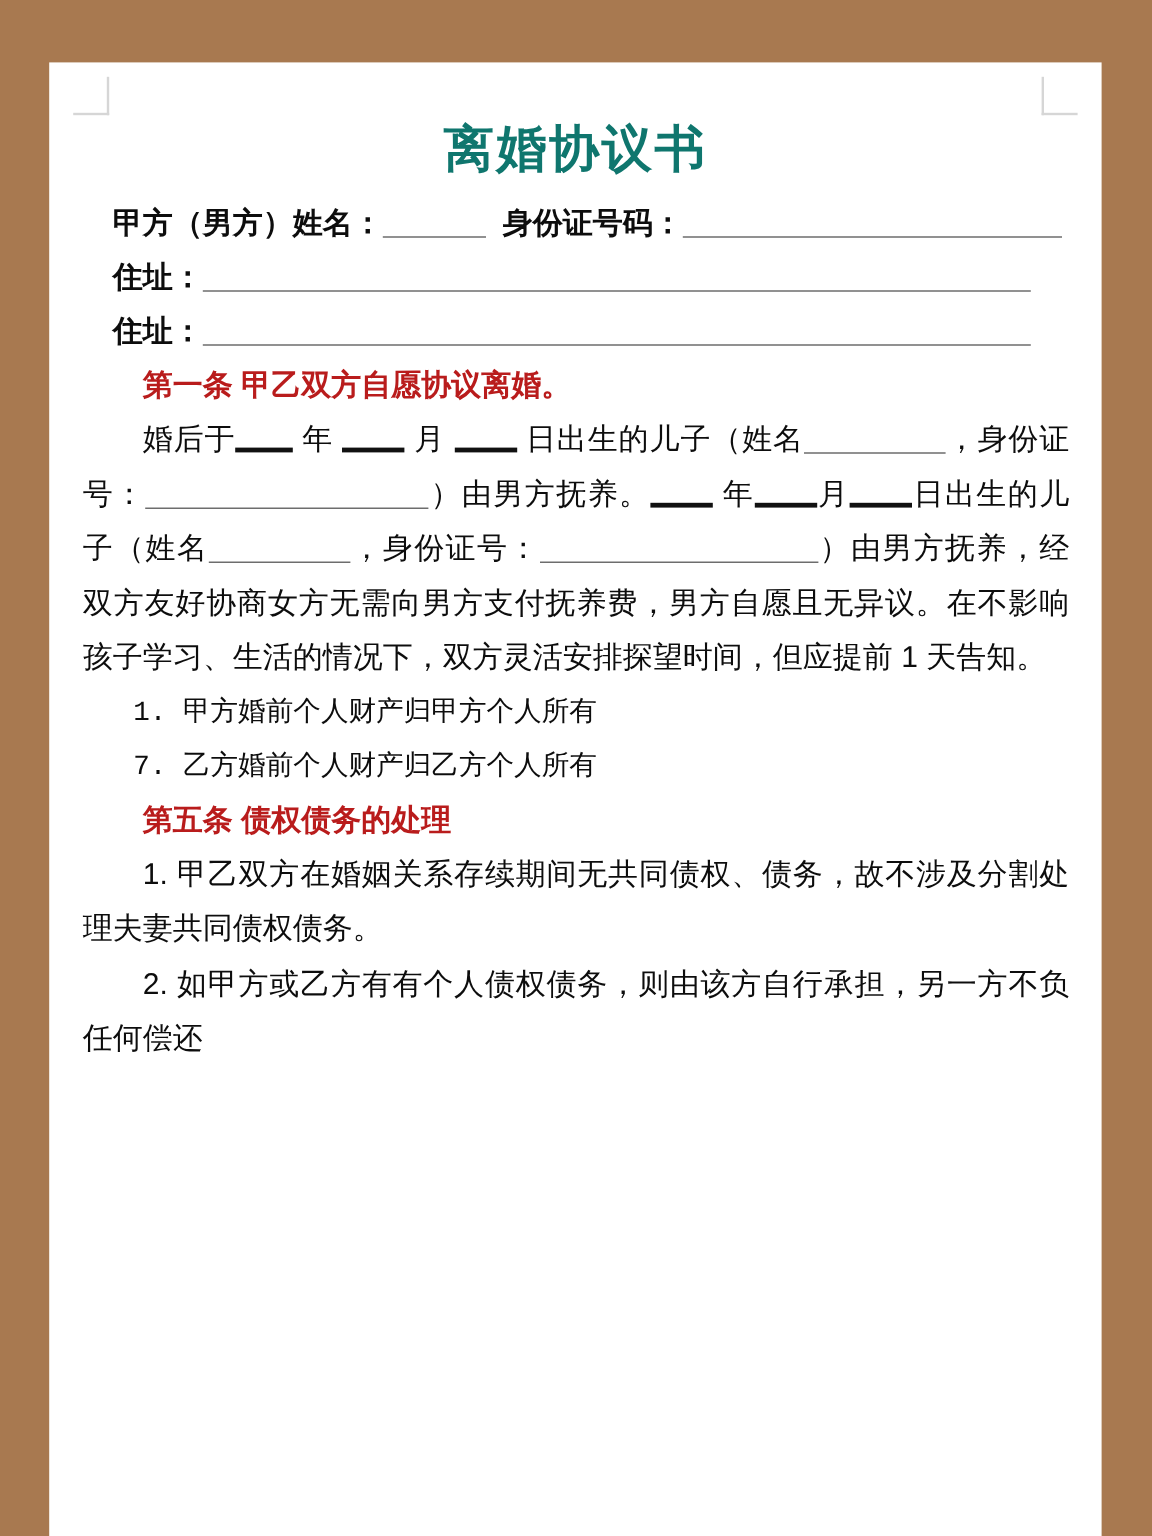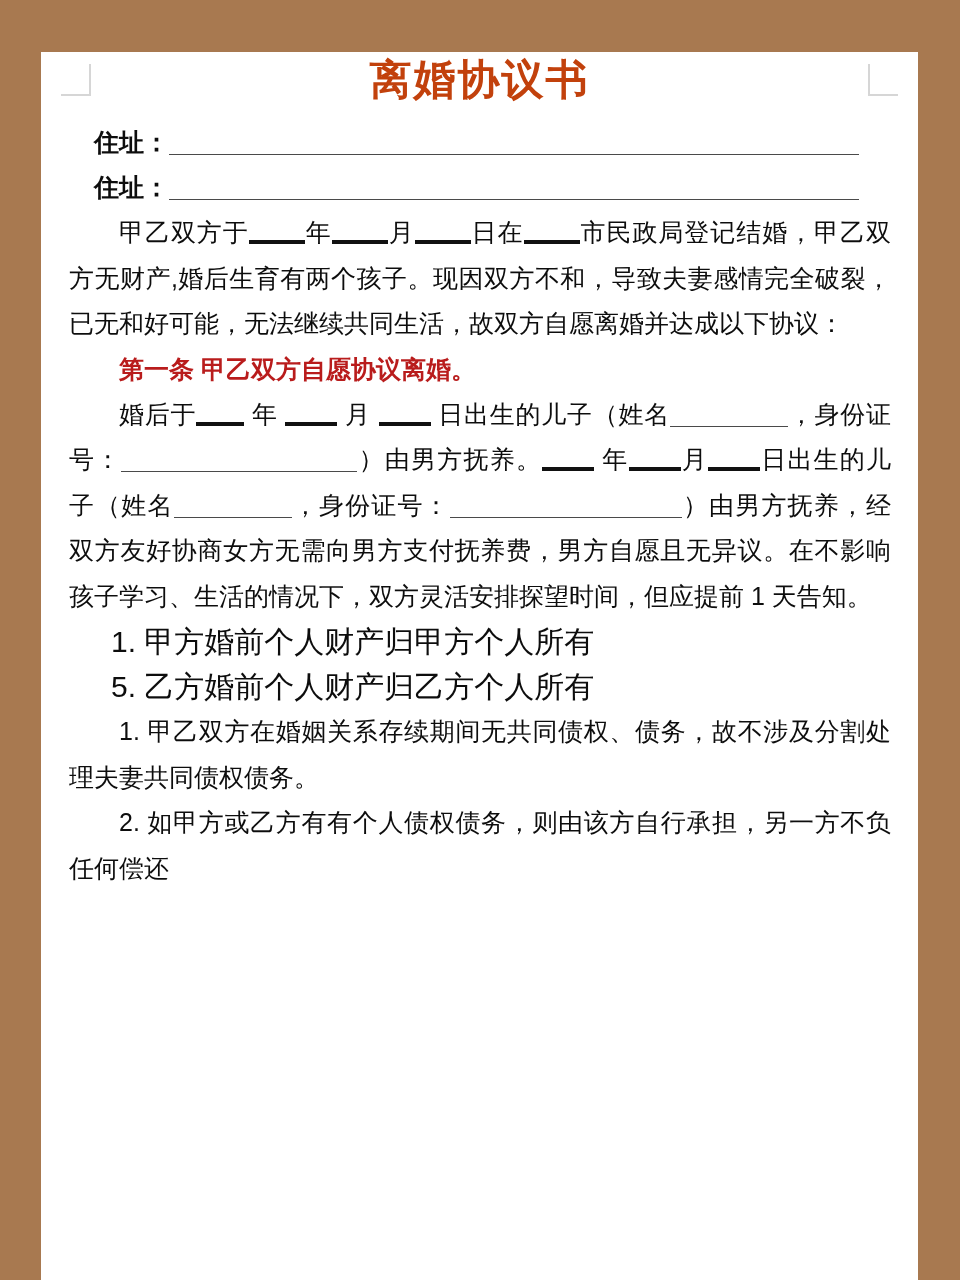--- a/index.html
+++ b/index.html
@@ -42,22 +42,23 @@
     top: 0;
     width: 877px;
     padding: 0;
   }
 
   .doc-title {
     text-align: center;
     font-size: 42px;
     font-weight: bold;
     letter-spacing: 2px;
-    color: #c2410c;
+    color: #0f766e;
     margin: 0;
+    padding-top: 44px;
     padding-bottom: 12px;
   }
 
   .doc-lines {
     padding: 0 27px 0 28px;
   }
 
   .line {
     font-size: 25px;
     line-height: 45px;
@@ -81,24 +82,25 @@
 
   .heading {
     font-size: 25px;
     line-height: 45px;
     font-weight: bold;
     color: #b91c1c;
     padding-left: 50px;
   }
 
   .listitem {
-    font-size: 30px;
+    font-size: 23px;
     line-height: 45px;
     color: #0d0d0d;
     padding-left: 42px;
+    font-family: Liberation Mono, monospace;
   }
 
   
   .blank {
     display: inline-block;
     border-bottom: 1.5px solid #4a4a4a;
     vertical-align: -4px;
     height: 18px;
   }
   .blank-thick {
@@ -124,39 +126,42 @@
 
   <div class="corner-mark left"></div>
   <div class="corner-mark right"></div>
 
   <div id="doc-body">
 
     <div class="doc-title">离婚协议书</div>
 
     <div class="doc-lines">
 
+      <div class="line indent-1">
+        <span class="bold">甲方（男方）姓名：</span><span class="blank b-name"></span>&nbsp;&nbsp;<span class="bold">身份证号码：</span><span class="blank b-id"></span>
+      </div>
 
       <div class="line indent-1">
         <span class="bold">住址：</span><span class="blank b-addr"></span>
       </div>
 
 
       <div class="line indent-1">
         <span class="bold">住址：</span><span class="blank b-addr"></span>
       </div>
 
-      <p class="para indent-2"><span>甲乙双方于</span><span class="blank-thick b-city"></span><span>年</span><span class="blank-thick b-city"></span><span>月</span><span class="blank-thick b-city"></span><span>日在</span><span class="blank-thick b-city"></span><span>市民政局登记结婚，甲乙双方无财产,婚后生育有两个孩子。现因双方不和，导致夫妻感情完全破裂，已无和好可能，无法继续共同生活，故双方自愿离婚并达成以下协议：</span></p>
 
       <div class="heading">第一条 甲乙双方自愿协议离婚。</div>
 
 
       <p class="para indent-2"><span>婚后于</span><span class="blank-thick b-date"></span>&nbsp;<span>年</span>&nbsp;<span class="blank-thick b-date-s"></span>&nbsp;<span>月</span>&nbsp;<span class="blank-thick b-date-s"></span>&nbsp;<span>日出生的儿子（姓名</span><span class="blank b-cname"></span><span>，身份证号：</span><span class="blank b-idlong"></span><span>）由男方抚养。</span><span class="blank-thick b-date-s"></span>&nbsp;<span>年</span><span class="blank-thick b-date-s"></span><span>月</span><span class="blank-thick b-date-s"></span><span>日出生的儿子</span><span>（姓名</span><span class="blank b-cname"></span><span>，身份证号：</span><span class="blank b-id2"></span><span>）由男方抚养，经双方友好协商女方无需向男方支付抚养费，男方自愿且无异议。在不影响孩子学习、生活的情况下，双方灵活安排探望时间，但应提前 1 天告知。</span></p>
 
 
       <div class="listitem">1. 甲方婚前个人财产归甲方个人所有</div>
-      <div class="listitem">5. 乙方婚前个人财产归乙方个人所有</div>
+      <div class="listitem">7. 乙方婚前个人财产归乙方个人所有</div>
 
+      <div class="heading">第五条 债权债务的处理</div>
       <p class="para indent-2">1. 甲乙双方在婚姻关系存续期间无共同债权、债务，故不涉及分割处理夫妻共同债权债务。</p>
       <p class="para indent-2">2. 如甲方或乙方有有个人债权债务，则由该方自行承担，另一方不负任何偿还</p>
 
     </div>
   </div>
 </div>
 
 </body></html>

